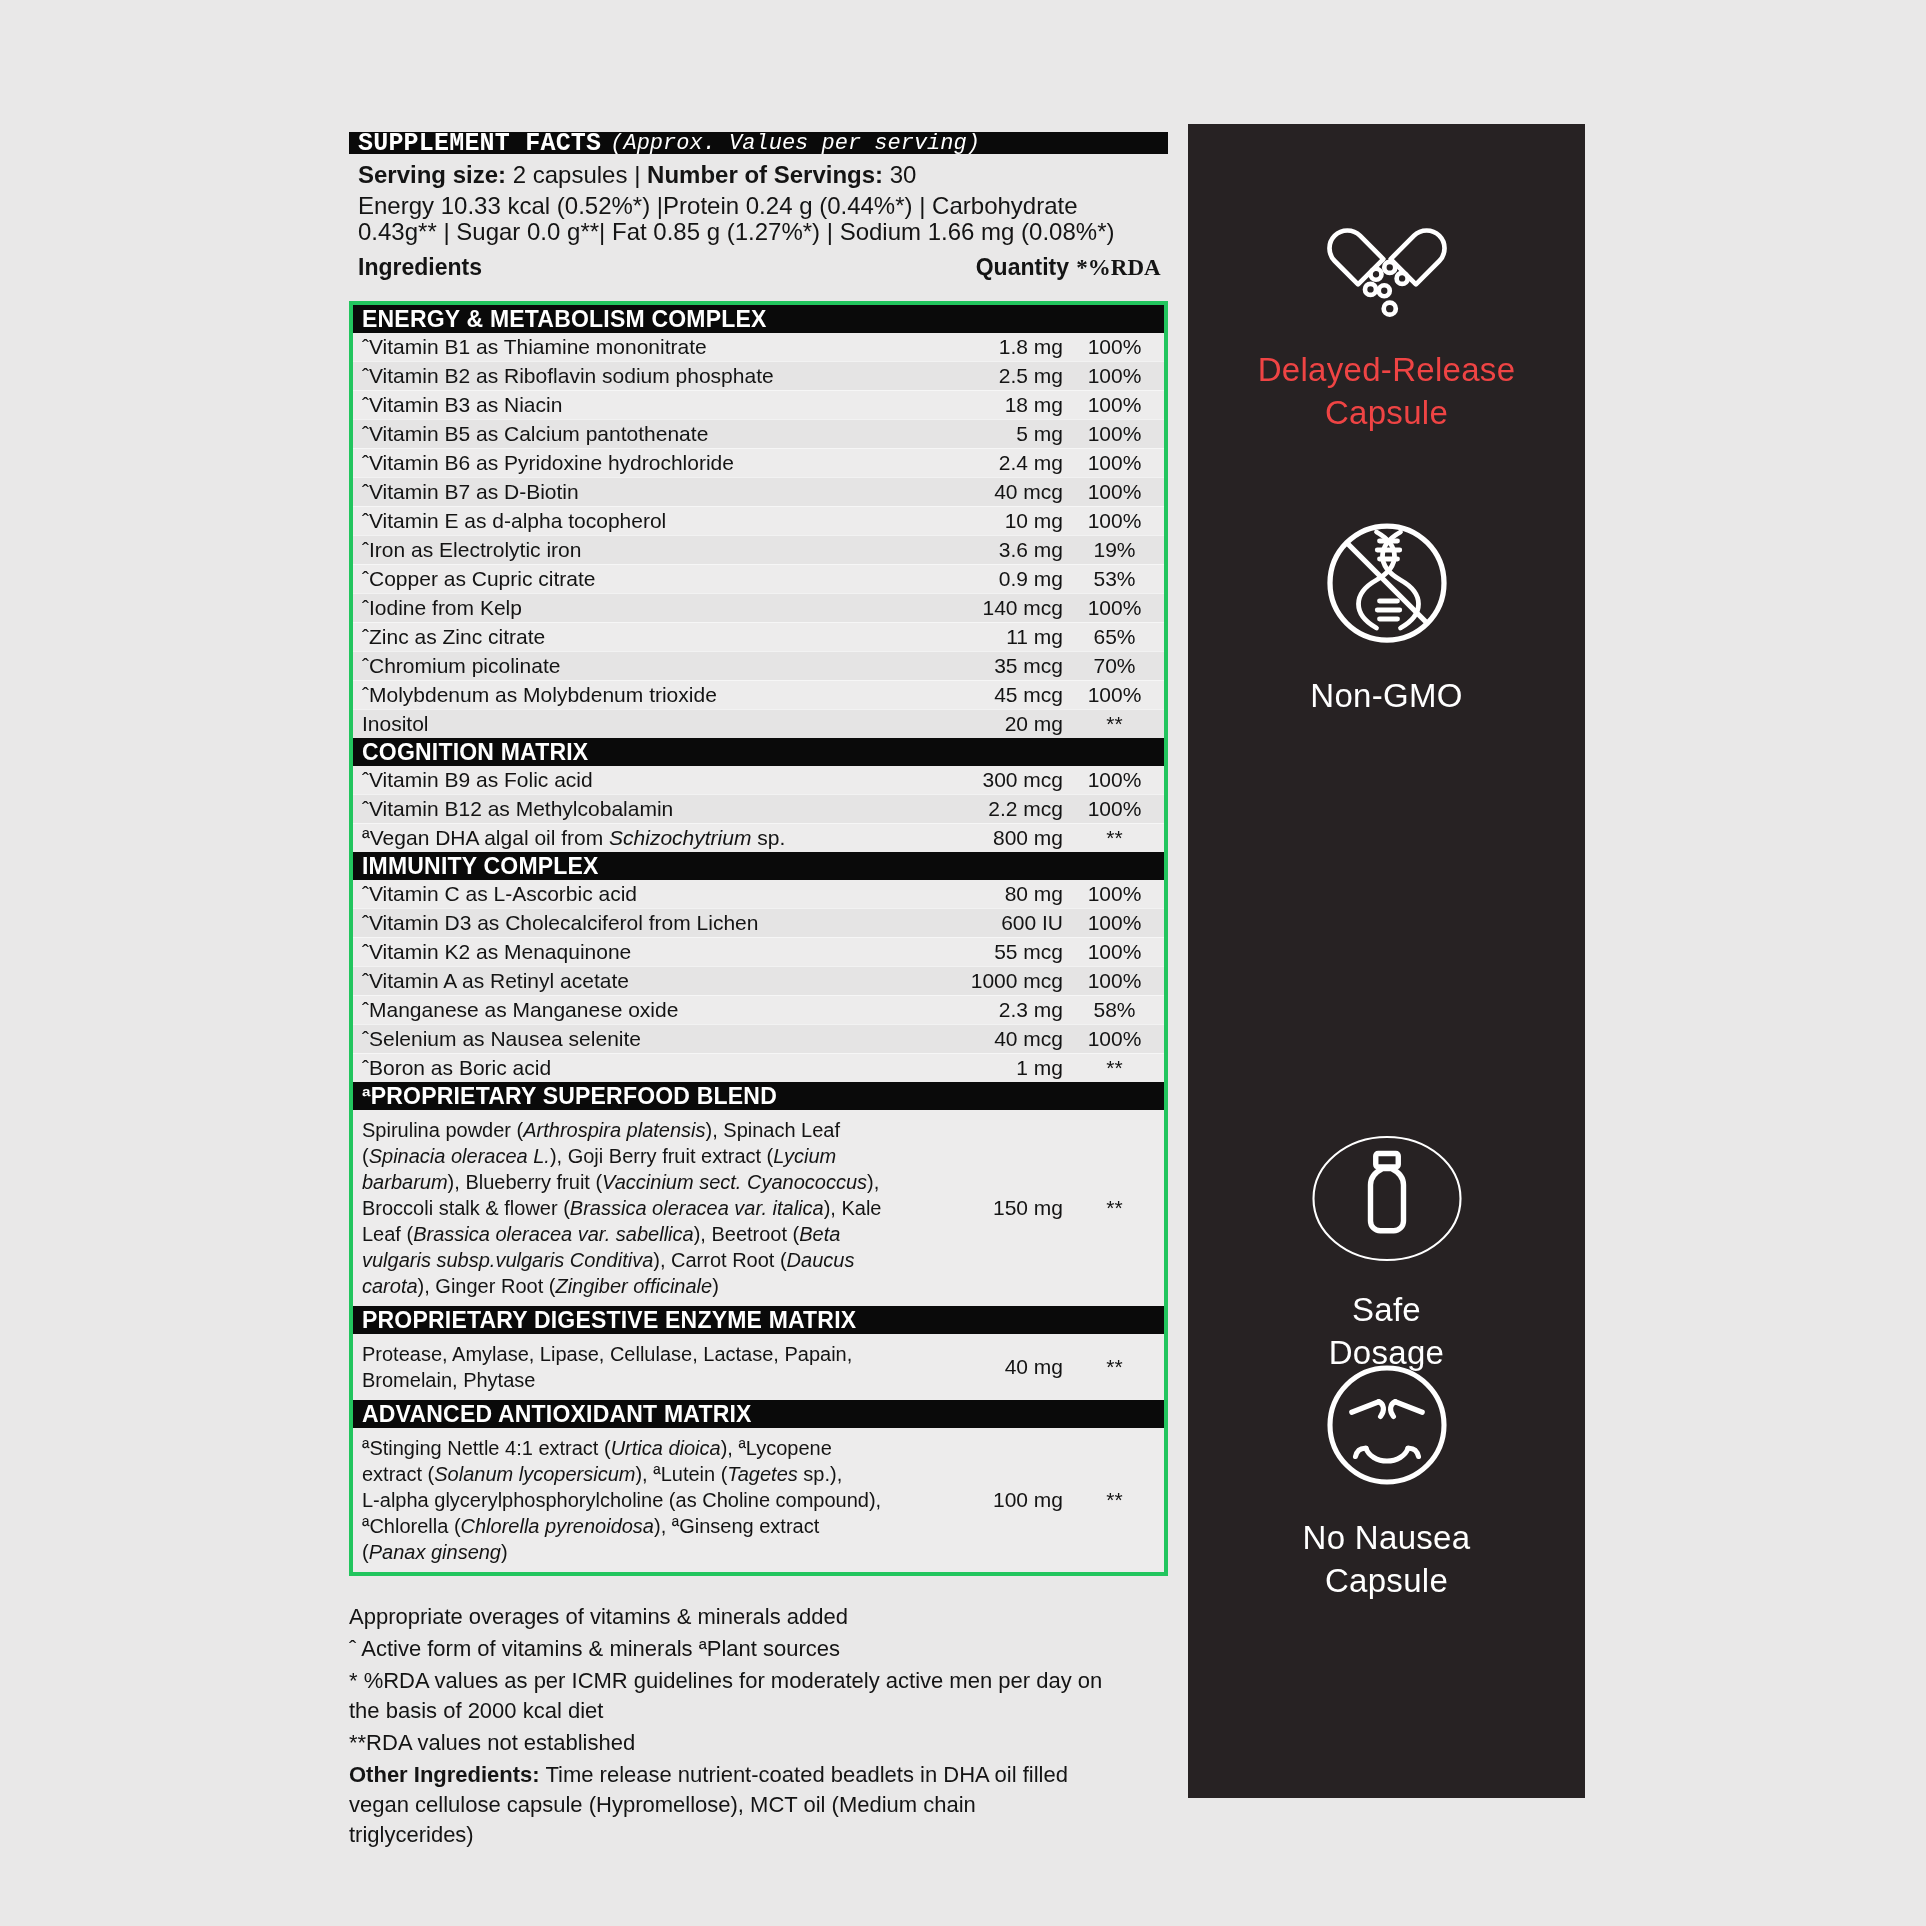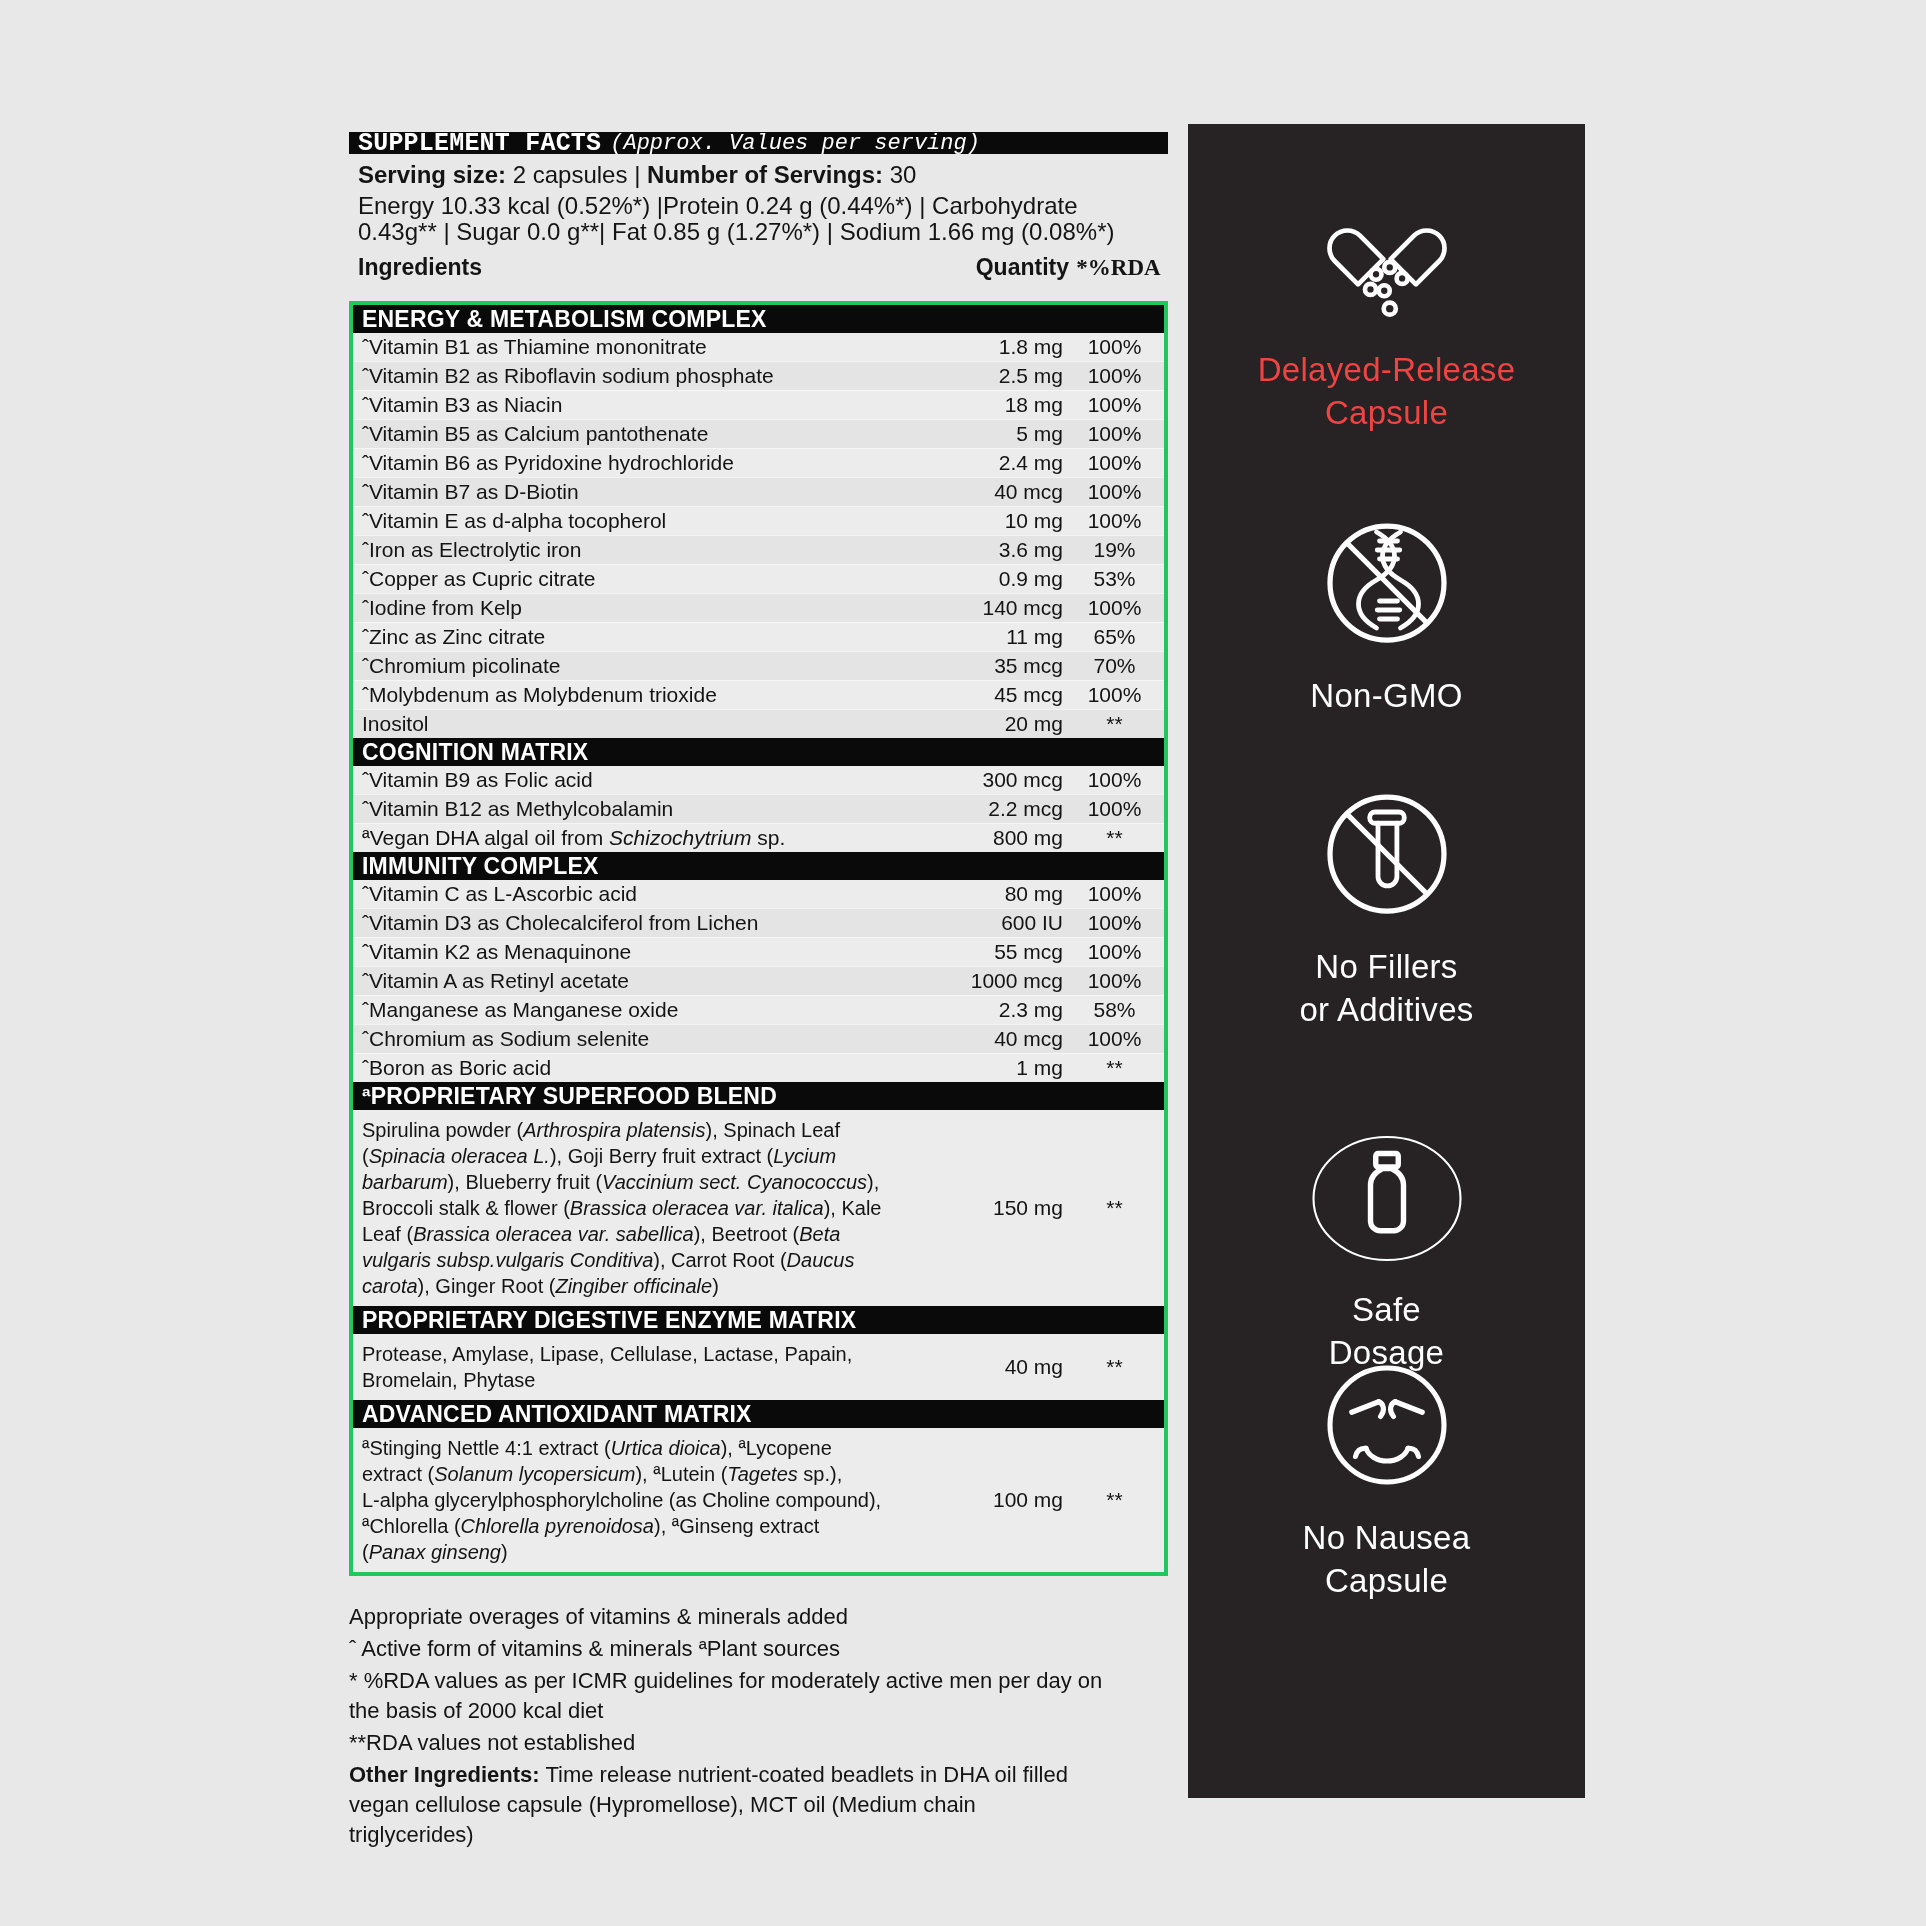--- a/index.html
+++ b/index.html
@@ -182,21 +182,21 @@
           <div class="c-name">ˆVitamin A as Retinyl acetate</div>
           <div class="c-qty">1000 mcg</div>
           <div class="c-rda">100%</div>
         </div>
         <div class="row base">
           <div class="c-name">ˆManganese as Manganese oxide</div>
           <div class="c-qty">2.3 mg</div>
           <div class="c-rda">58%</div>
         </div>
         <div class="row alt">
-          <div class="c-name">ˆChromium as Sodium selenite</div>
+          <div class="c-name">ˆSelenium as Nausea selenite</div>
           <div class="c-qty">40 mcg</div>
           <div class="c-rda">100%</div>
         </div>
         <div class="row base">
           <div class="c-name">ˆBoron as Boric acid</div>
           <div class="c-qty">1 mg</div>
           <div class="c-rda">**</div>
         </div>
         <div class="sec-bar">ªPROPRIETARY SUPERFOOD BLEND</div>
         <div class="row base para">
@@ -272,32 +272,20 @@
     <line x1="43.5" y1="28" x2="58.5" y2="28"></line>
     <line x1="45" y1="34" x2="57" y2="34"></line>
     <line x1="45" y1="62" x2="57" y2="62"></line>
     <line x1="43.5" y1="68" x2="58.5" y2="68"></line>
     <line x1="45" y1="74" x2="57" y2="74"></line>
     <line x1="23.5" y1="23.5" x2="76.5" y2="76.5" stroke-width="3.5"></line>
   </svg>
         </div>
         <div class="badge-label" style="color: rgb(255, 255, 255);">Non-GMO</div>
       </div>
-      <div class="badge" style="top: 655px;">
-        <div class="badge-icon">
-          <svg width="150" height="150" viewBox="0 0 100 100" fill="none" stroke="#ffffff" stroke-width="3.2" stroke-linecap="round" stroke-linejoin="round">
-    <circle cx="50" cy="50" r="38" stroke-width="3.5"></circle>
-    <rect x="38.5" y="22" width="23" height="7.5" rx="3.5"></rect>
-    <path d="M44 29.5 v35.5 a6.3 6.3 0 0 0 12.6 0 v-35.5"></path>
-    <line x1="23.5" y1="23.5" x2="76.5" y2="76.5" stroke-width="3.5"></line>
-  </svg>
-        </div>
-        <div class="badge-label" style="color: rgb(255, 255, 255);">No Fillers
-or Additives</div>
-      </div>
       <div class="badge" style="top: 1001px;">
         <div class="badge-icon">
           <svg width="160" height="147" viewBox="0 0 106 98" fill="none" stroke="#ffffff" stroke-linecap="round" stroke-linejoin="round">
     <ellipse cx="53" cy="49" rx="49" ry="41" stroke-width="1.4"></ellipse>
     <rect x="45.5" y="19" width="15" height="9" rx="1.6" stroke-width="3.6"></rect>
     <path d="M42 40 c0 -6.5 5 -9.5 8 -11 h6 c3 1.5 8 4.5 8 11 v24 c0 3.6 -2.9 6.5 -6.5 6.5 h-9 c-3.6 0 -6.5 -2.9 -6.5 -6.5 z" stroke-width="3.6"></path>
   </svg>
         </div>
         <div class="badge-label" style="color: rgb(255, 255, 255);">Safe
 Dosage</div>

